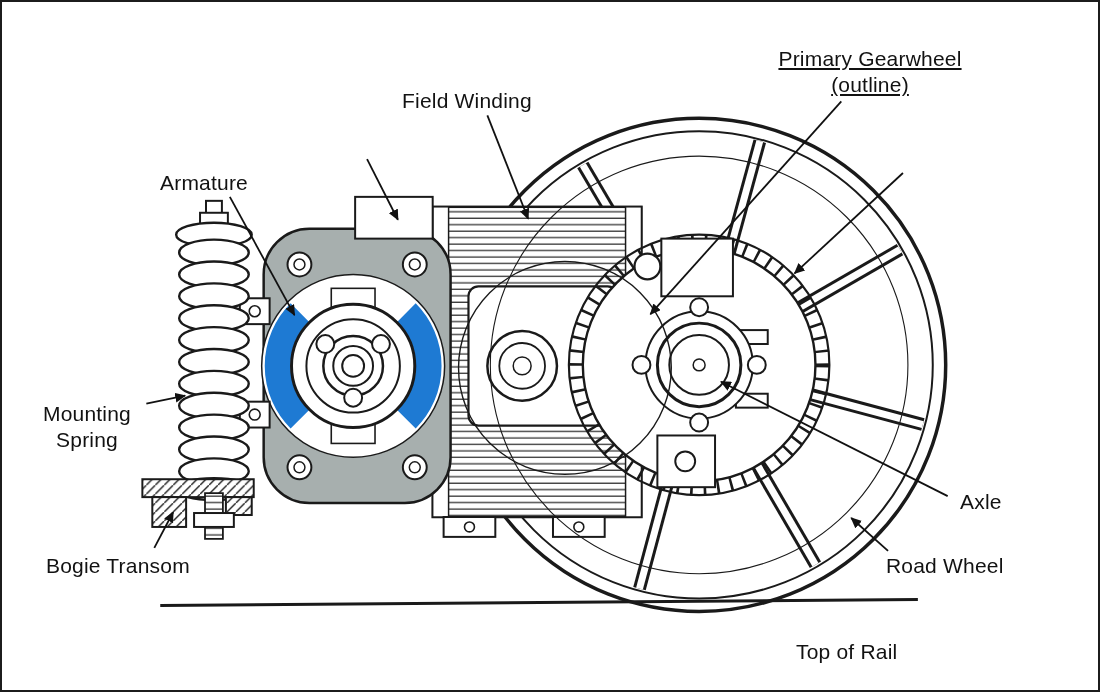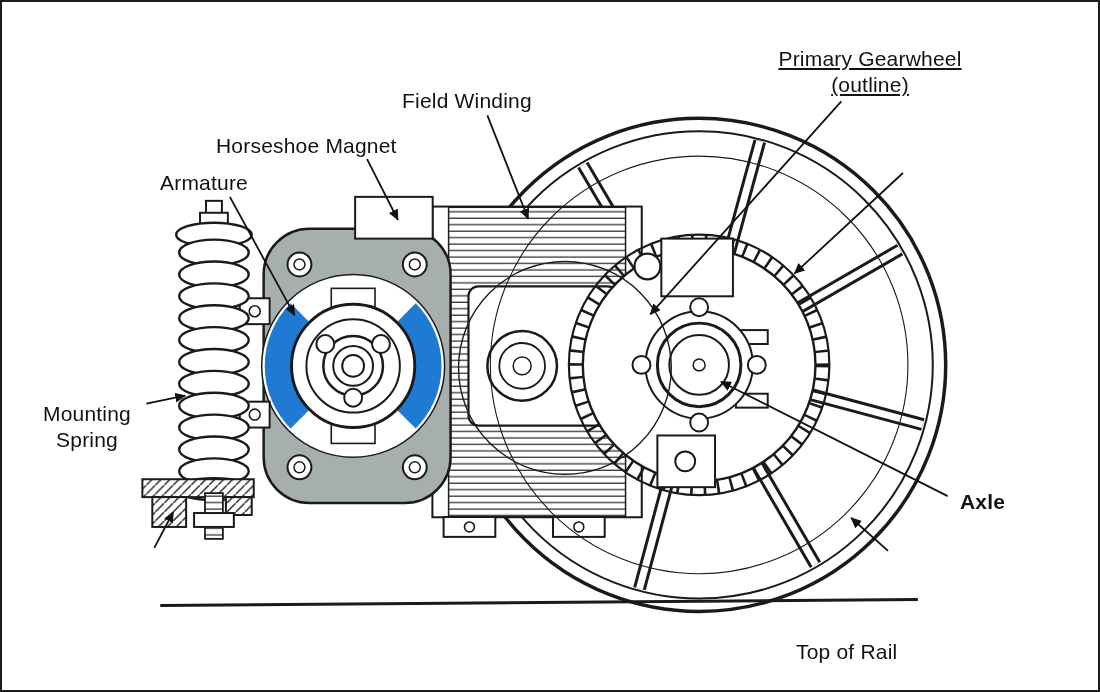--- a/index.html
+++ b/index.html
@@ -13,21 +13,21 @@
     position:absolute; font-size:21px; color:#121212; line-height:1.24;
     white-space:pre-line; letter-spacing:0.2px;
   }
   .lbl-armature   { left:158px; top:168px; }
   .lbl-magnet     { left:214px; top:131px; }
   .lbl-winding    { left:400px; top:86px; }
   .lbl-primary    { left:752px; top:44px; width:232px; text-align:center;text-decoration:underline; }
   .lbl-secondary  { left:900px; top:131px; width:140px; text-align:center; }
   .lbl-mounting   { left:26px;  top:379px; width:118px; text-align:center;margin-top:20px; }
   .lbl-transom    { left:44px;  top:551px; }
-  .lbl-axle       { left:958px; top:487px;font-weight:bold; }
+  .lbl-axle       { left:958px; top:487px; }
   .lbl-roadwheel  { left:884px; top:551px; }
   .lbl-rail       { left:794px; top:609px;margin-top:28px; }
 </style>
 </head>
 <body>
 
 <div class="stage">
 
 <svg viewBox="0 0 1100 692">
   <defs>
@@ -180,22 +180,23 @@
     <line x1="843" y1="100" x2="651" y2="314" marker-end="url(#ah)"></line>
     <line x1="905" y1="172" x2="796" y2="273" marker-end="url(#ah)"></line>
     <line x1="144" y1="404" x2="183" y2="396" marker-end="url(#ah)"></line>
     <line x1="152" y1="549" x2="171" y2="513" marker-end="url(#ah)"></line>
     <line x1="950" y1="497" x2="722" y2="382" marker-end="url(#ah)"></line>
     <line x1="890" y1="552" x2="853" y2="519" marker-end="url(#ah)"></line>
   </g>
 </svg>
 
   <div class="lbl lbl-armature">Armature</div>
-  <div class="lbl lbl-magnet">Horseshoe Magnet</div>
   <div class="lbl lbl-winding">Field Winding</div>
   <div class="lbl lbl-primary">Primary Gearwheel
 (outline)</div>
   <div class="lbl lbl-mounting">Mounting
 Spring</div>
+  <div class="lbl lbl-transom">Bogie Transom</div>
   <div class="lbl lbl-axle">Axle</div>
+  <div class="lbl lbl-roadwheel">Road Wheel</div>
   <div class="lbl lbl-rail">Top of Rail</div>
 
 </div>
 
 </body></html>

